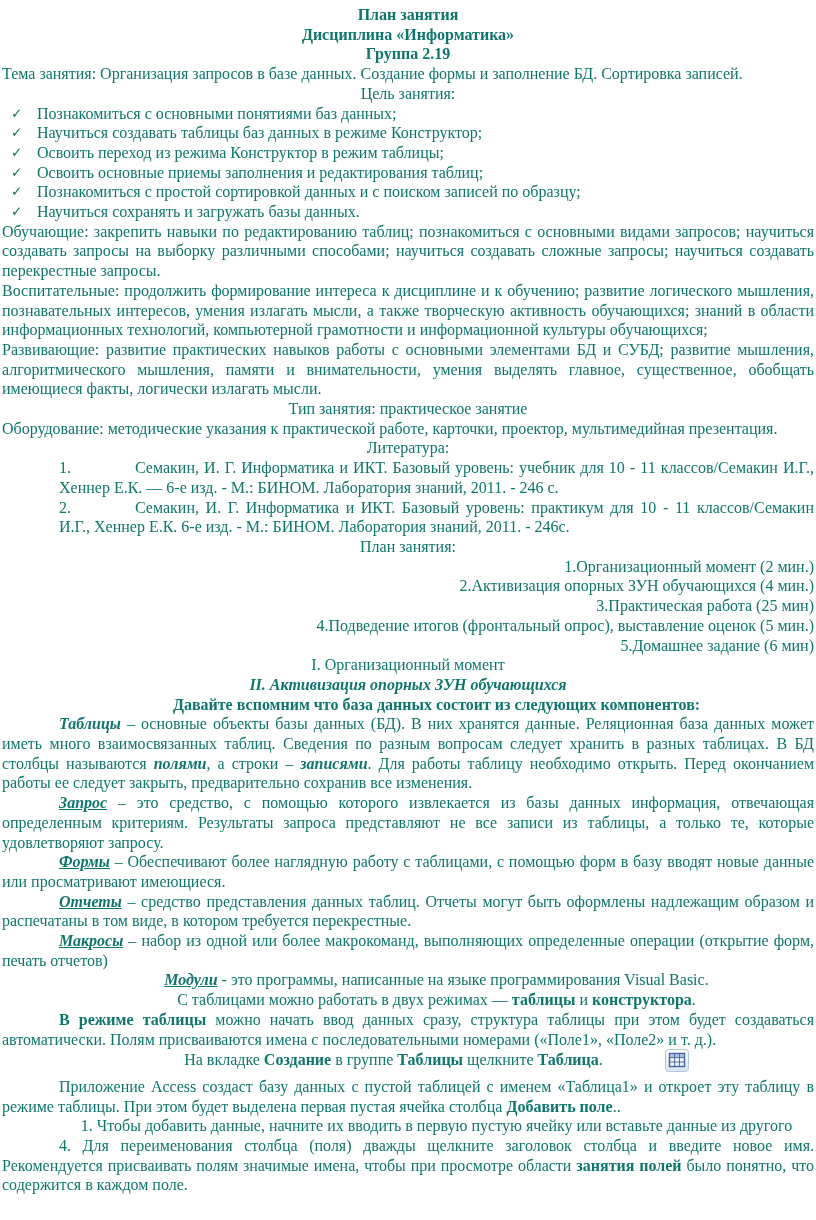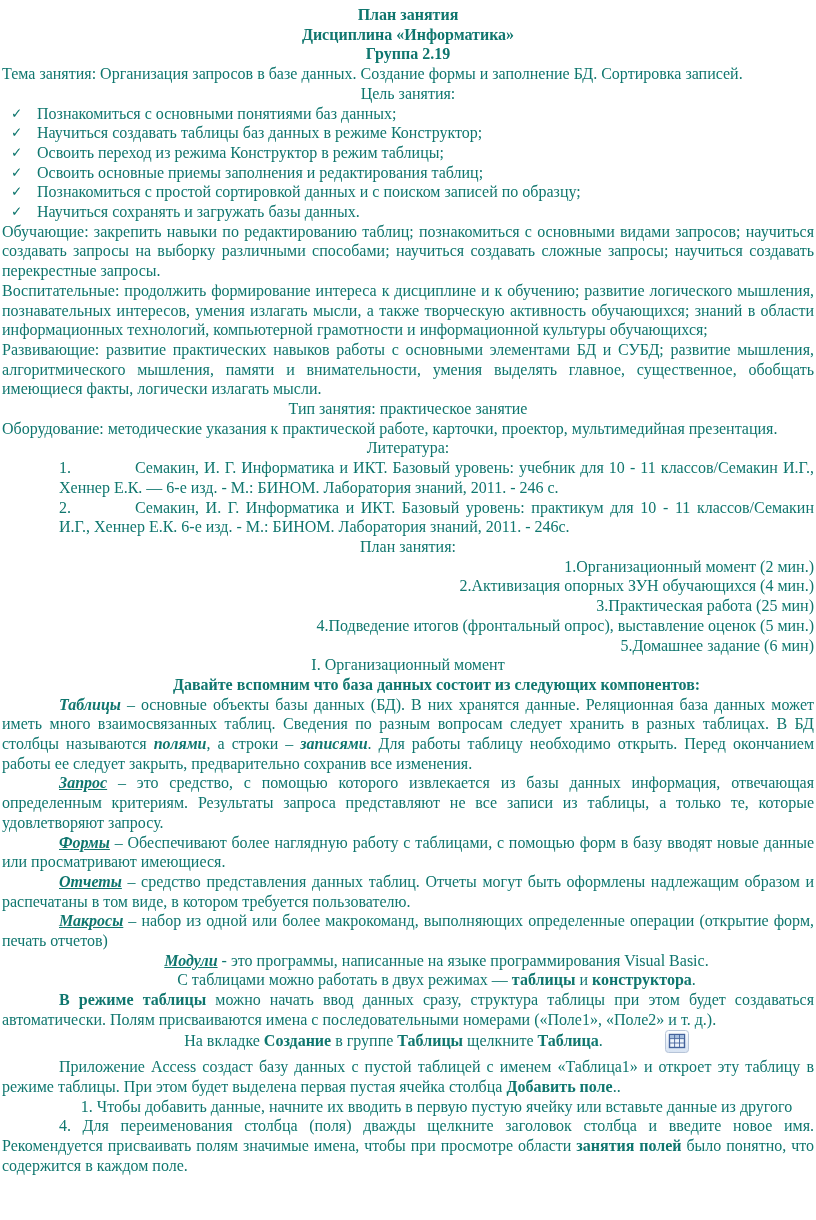--- a/index.html
+++ b/index.html
@@ -59,30 +59,31 @@
 
   <p class="left"><span class="i">План занятия:</span></p>
 
   <p class="plan-item"><span class="num">1.</span><span>Организационный момент (2 мин.)</span></p>
   <p class="plan-item"><span class="num">2.</span><span>Активизация опорных ЗУН обучающихся (4 мин.)</span></p>
   <p class="plan-item"><span class="num">3.</span><span>Практическая работа (25 мин)</span></p>
   <p class="plan-item"><span class="num">4.</span><span>Подведение итогов (фронтальный опрос), выставление оценок (5 мин.)</span></p>
   <p class="plan-item"><span class="num">5.</span><span>Домашнее задание (6 мин)</span></p>
 
   <p class="left i">I. Организационный момент</p>
+  <p class="left bi">II. Активизация опорных ЗУН обучающихся</p>
 
   <p class="indent left b">Давайте вспомним что база данных состоит из следующих компонентов:</p>
 
   <p class="indent"><span class="bi">Таблицы</span><span> – основные объекты базы данных (БД). В них хранятся данные. Реляционная база данных может иметь много взаимосвязанных таблиц. Сведения по разным вопросам следует хранить в разных таблицах. В БД столбцы называются </span><span class="bi">полями</span><span>, а строки – </span><span class="bi">записями</span><span>. Для работы таблицу необходимо открыть. Перед окончанием работы ее следует закрыть, предварительно сохранив все изменения.</span></p>
 
   <p class="indent"><span class="biu">Запрос</span><span> – это средство, с помощью которого извлекается из базы данных информация, отвечающая определенным критериям. Результаты запроса представляют не все записи из таблицы, а только те, которые удовлетворяют запросу.</span></p>
 
   <p class="indent"><span class="biu">Формы</span><span> – Обеспечивают более наглядную работу с таблицами, с помощью форм в базу вводят новые данные или просматривают имеющиеся.</span></p>
 
-  <p class="indent"><span class="biu">Отчеты</span><span> – средство представления данных таблиц. Отчеты могут быть оформлены надлежащим образом и распечатаны  в том виде, в котором требуется пользователю.</span></p>
+  <p class="indent"><span class="biu">Отчеты</span><span> – средство представления данных таблиц. Отчеты могут быть оформлены надлежащим образом и распечатаны  в том виде, в котором требуется перекрестные.</span></p>
 
   <p class="indent"><span class="biu">Макросы</span><span> – набор из одной или более макрокоманд, выполняющих определенные операции (открытие форм, печать отчетов)</span></p>
 
   <p class="indent left"><span class="biu">Модули</span><span> -  это программы, написанные на языке программирования Visual Basic.</span></p>
 
   <p class="indent left"><span>С таблицами можно работать в двух режимах — </span><span class="b">таблицы</span><span> и </span><span class="b">конструктора</span><span>.</span></p>
 
   <p class="indent"><span class="b">В режиме таблицы</span><span> можно начать ввод данных сразу, структура таблицы при этом будет создаваться автоматически. Полям присваиваются имена с последовательными номерами («Поле1», «Поле2» и т. д.).</span></p>
 
   <p class="indent left"><span>На вкладке </span><span class="b">Создание</span><span> в группе </span><span class="b">Таблицы</span><span> щелкните </span><span class="b">Таблица</span><span>.</span><span class="tbl-icon"><svg width="24" height="23" viewBox="0 0 24 23">

